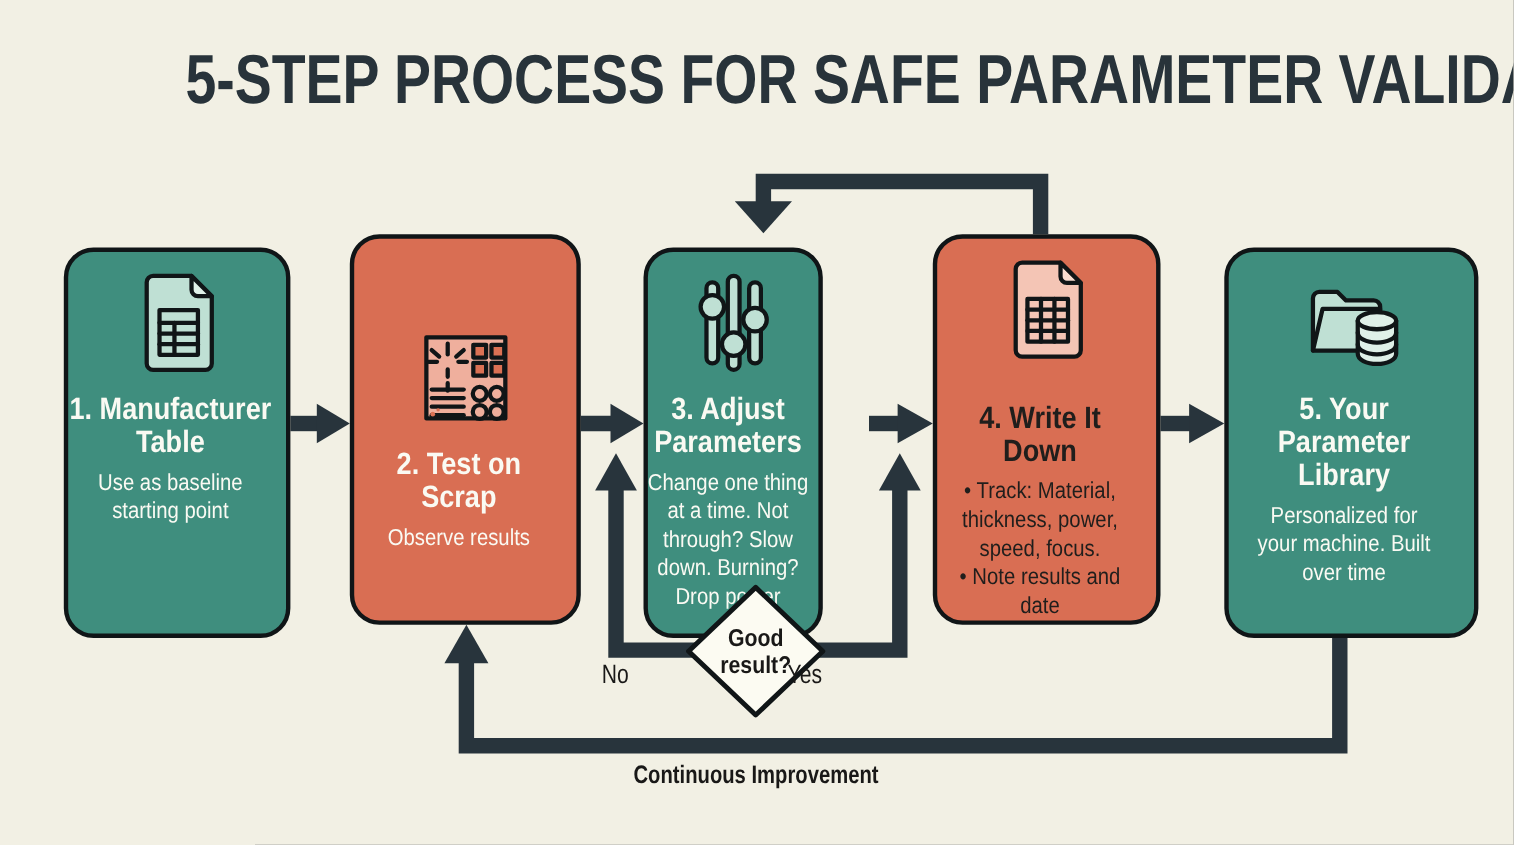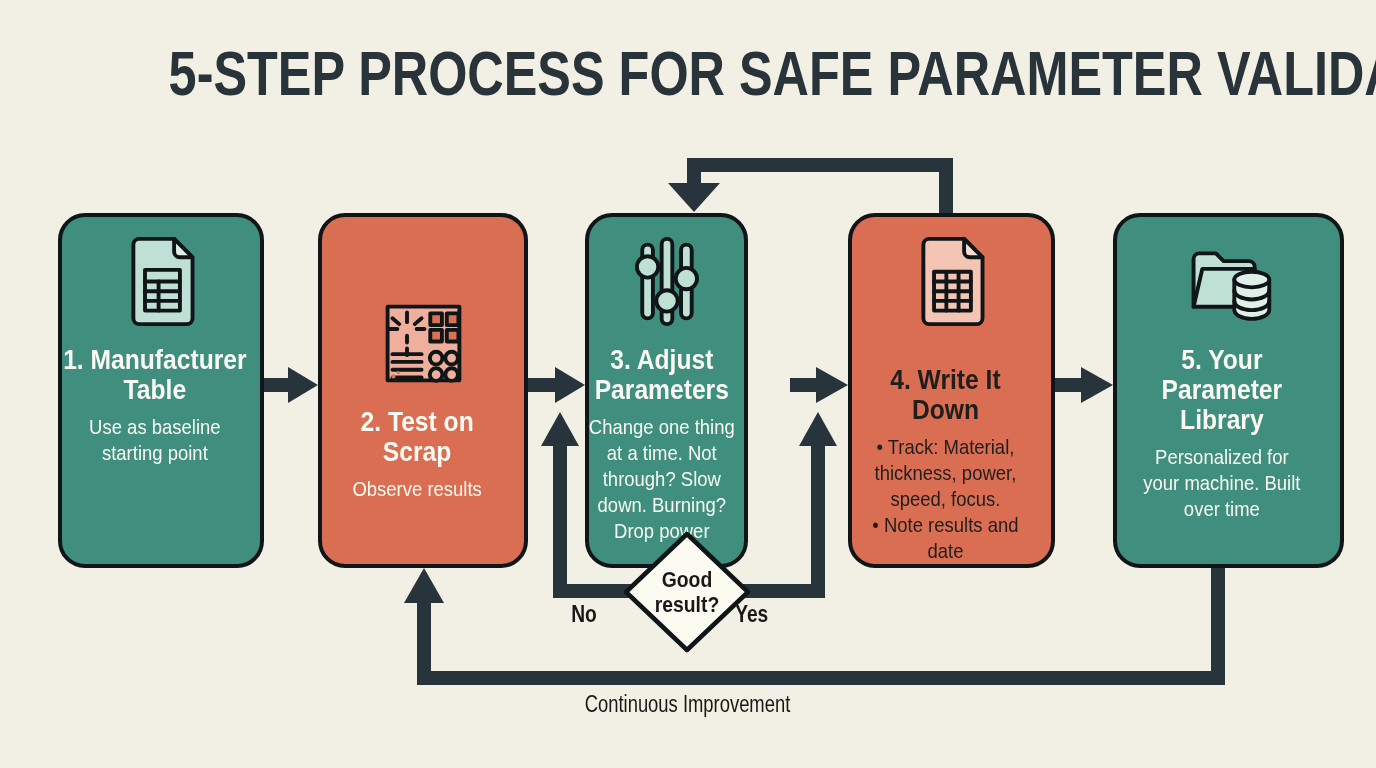--- a/index.html
+++ b/index.html
@@ -15,21 +15,21 @@
     font-size:63px;font-weight:bold;color:#28333A;line-height:1.05;letter-spacing:0;}
   .condense{display:inline-block;transform:scaleX(0.8);transform-origin:50% 50%;white-space:nowrap;}
 
   .connectors{position:absolute;left:0;top:0;z-index:1;pointer-events:none;}
   .connectors path{stroke:var(--dark);stroke-width:14;fill:none;}
   .connectors polygon{fill:var(--dark);}
 
   .step{position:absolute;top:213px;height:355px;box-sizing:border-box;z-index:2;
     border:4px solid var(--outline);border-radius:27px;display:flex;flex-direction:column;
     align-items:center;color:var(--tl);}
-  .step.teal{background:var(--teal);}
+  .step.teal{background:var(--teal);margin-top:12px;}
   .step.coral{background:var(--coral);}
   .step.dark-text{color:var(--td);}
   .icon-wrap{margin-top:16px;width:97px;height:97px;flex:none;}
   .icon-wrap svg{width:100%;height:100%;display:block;}
   .step-text{width:112%;margin-left:-6%;transform:scaleX(0.88);transform-origin:50% 0;}
   .step-title{font-size:28px;font-weight:bold;line-height:30px;margin-top:15px;text-align:center;}
   .step-desc{font-size:21px;line-height:26px;margin-top:9px;text-align:center;}
   .step-desc > div{margin:0 auto;}
   .step:nth-child(3) .step-desc > div{max-width:190px;}
   .step:nth-child(4) .step-desc > div{max-width:200px;}
@@ -43,25 +43,25 @@
   .ic .f-card{fill:var(--card);} .ic .f-sq{fill:var(--sq);}
   .ic .sw3{stroke-width:3.4;} .ic .dot{fill:var(--sq);stroke:none;}
 
   .diamond{position:absolute;left:617px;top:522px;width:140px;height:140px;z-index:3;}
   .diamond svg{position:absolute;inset:0;}
   .diamond .dshape{fill:var(--dfill);stroke:var(--outline);stroke-width:4.5;stroke-linejoin:round;}
   .diamond-label{position:absolute;inset:0;display:flex;align-items:center;justify-content:center;
     text-align:center;font-size:22px;font-weight:bold;color:#191817;line-height:25px;z-index:4;}
   .diamond-label span{display:inline-block;width:96px;transform:scaleX(0.88);white-space:normal;}
 
-  .branch-label{position:absolute;width:80px;text-align:center;top:600px;font-size:24px;
-    font-weight:bold;color:#191817;z-index:4;}
+  .branch-label{position:absolute;width:80px;top:600px;font-size:24px;
+    font-weight:normal;color:#191817;z-index:4;}
   .branch-label.no{left:544px;} .branch-label.yes{left:712px;}
   .feedback-label{position:absolute;left:487px;width:400px;top:691px;text-align:center;
-    font-size:23px;font-weight:normal;color:#191817;z-index:4;}
+    font-size:23px;font-weight:bold;color:#191817;z-index:4;}
 </style>
 </head>
 <body>
 
 <div class="canvas">
 
   <h1 class="page-title"><span class="condense">5-STEP PROCESS FOR SAFE PARAMETER VALIDATION</span></h1>
 
   <svg class="connectors" width="1376" height="768" viewBox="0 0 1376 768">
 

